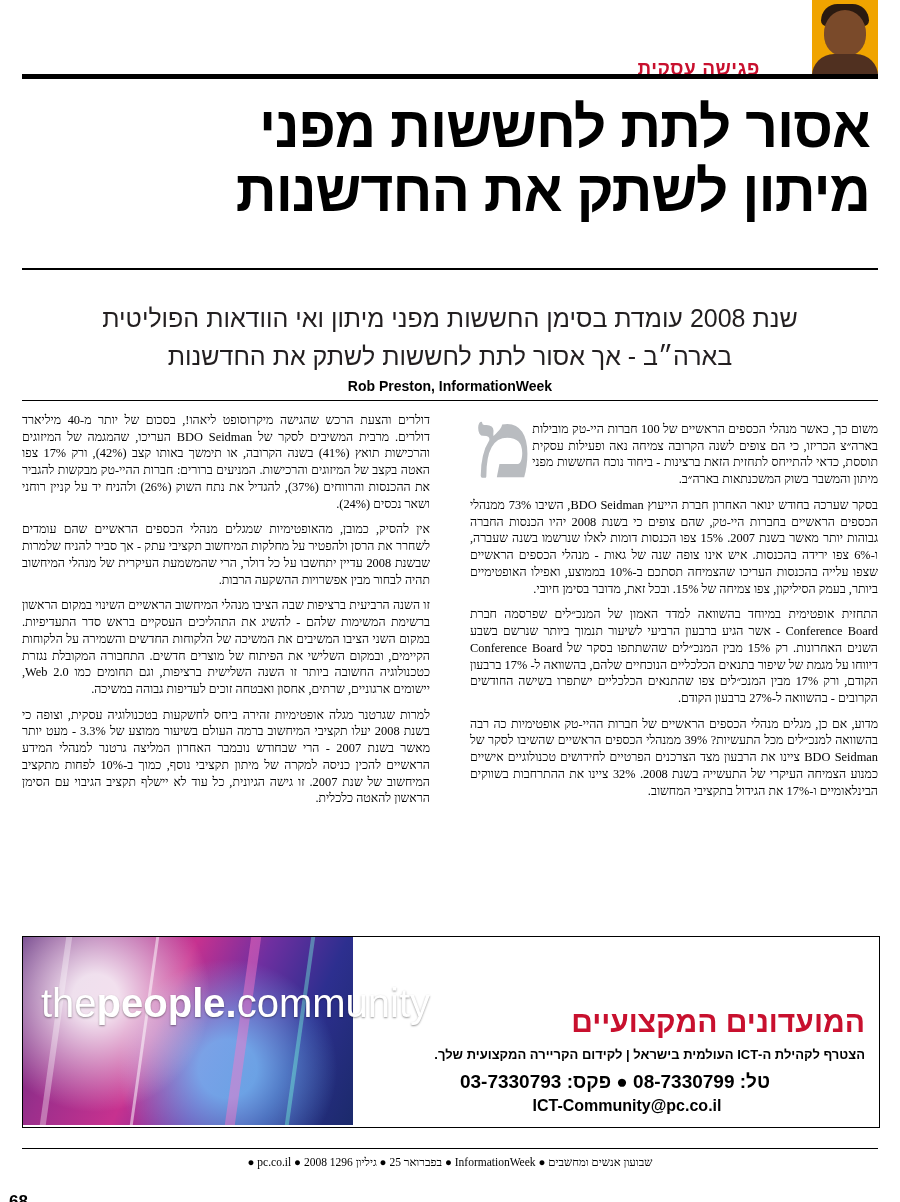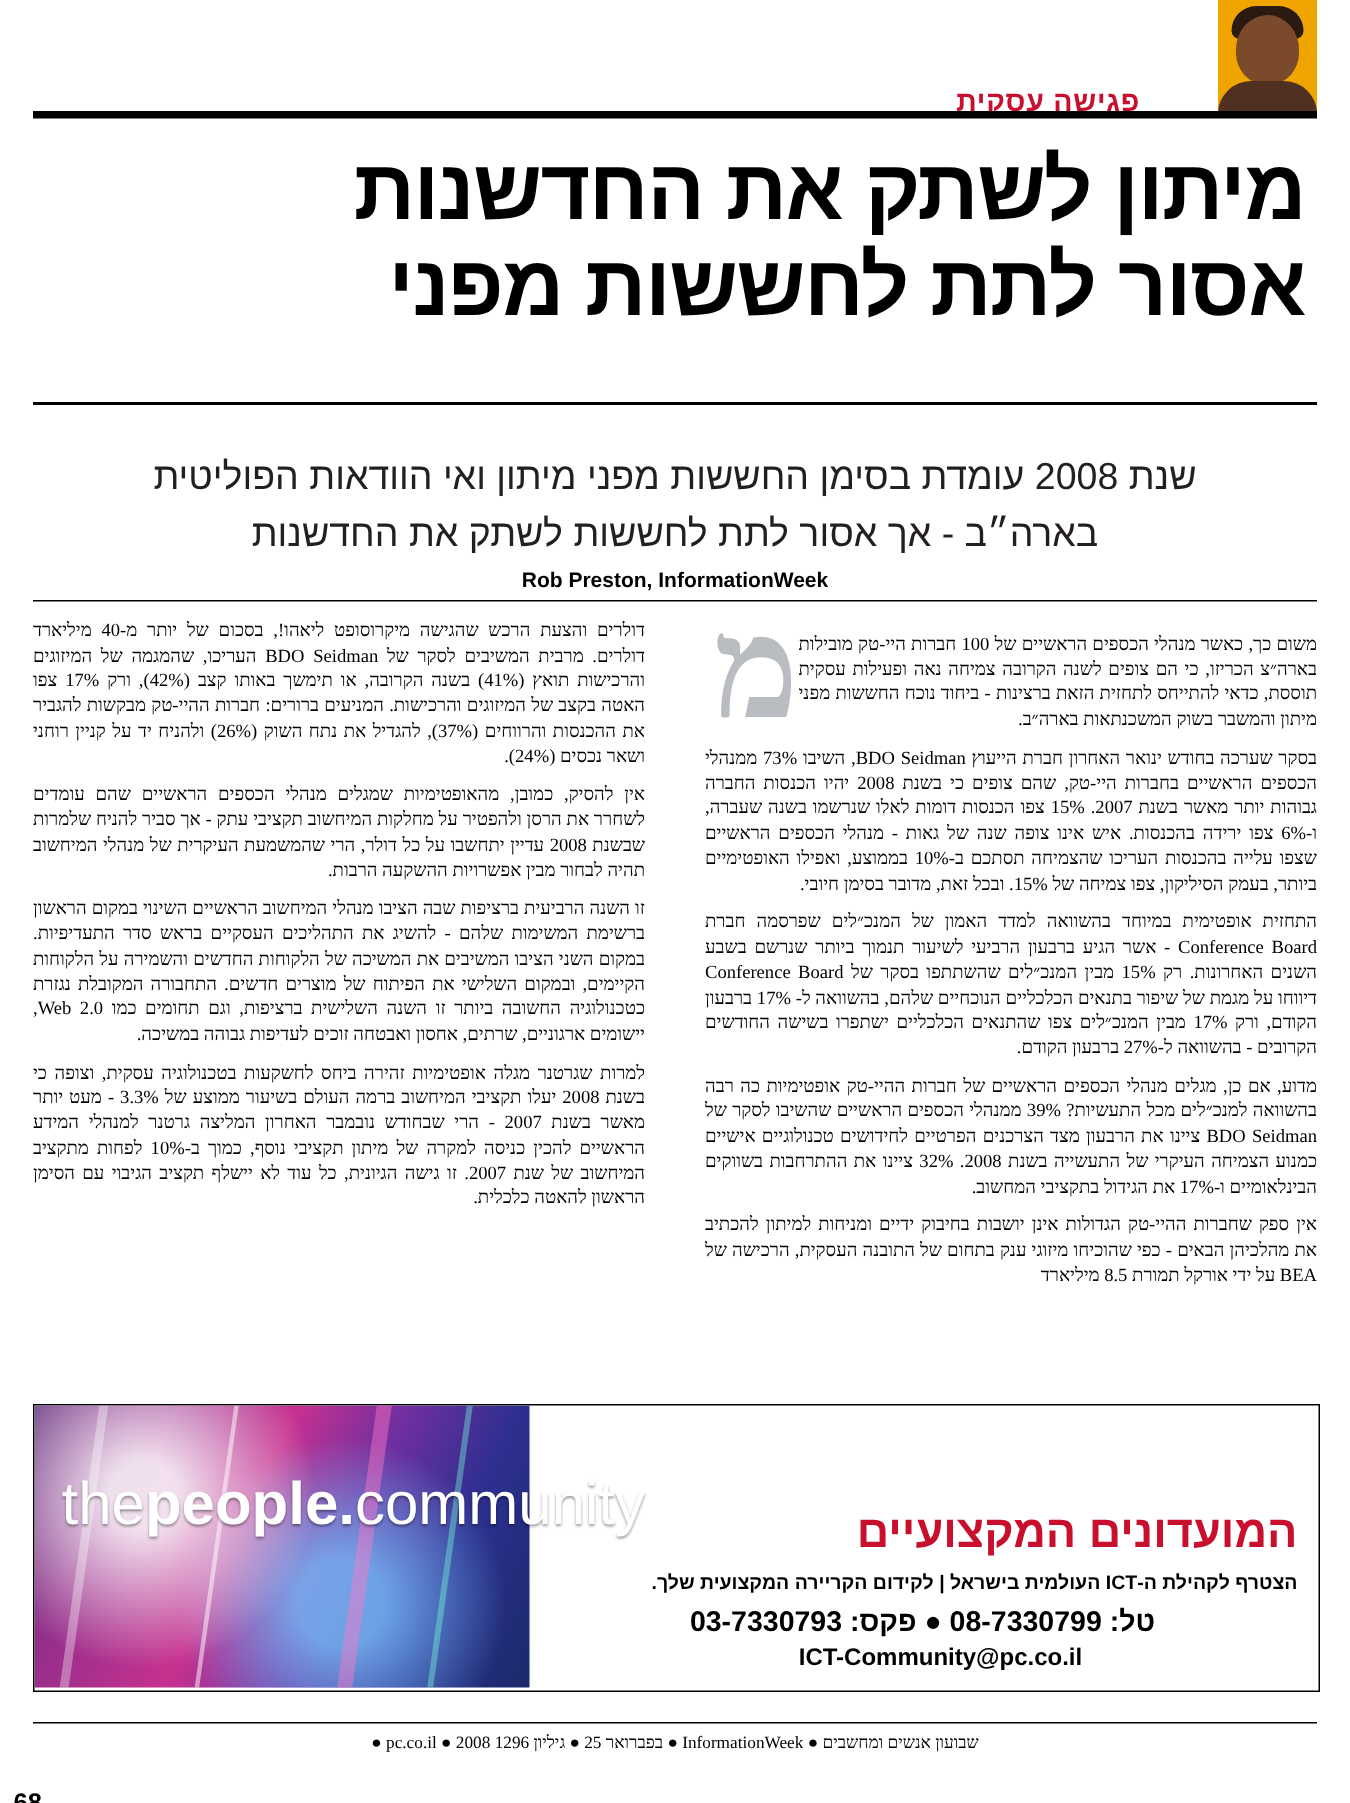--- a/index.html
+++ b/index.html
@@ -148,43 +148,42 @@
     <div class="mast-label">פגישה עסקית</div>
     <div class="mast-photo">
       <div class="hair"></div>
       <div class="face"></div>
       <div class="shoulders"></div>
     </div>
     <div class="mast-rule"></div>
   </div>
 
   <div class="titlewrap">
+    <div class="title">אסור לתת לחששות מפני</div>
     <div class="title">מיתון לשתק את החדשנות</div>
-    <div class="title">אסור לתת לחששות מפני</div>
   </div>
   <div class="title-rule"></div>
 
   <div class="deck">
     <div>שנת 2008 עומדת בסימן החששות מפני מיתון ואי הוודאות הפוליטית</div>
     <div>בארה״ב - אך אסור לתת לחששות לשתק את החדשנות</div>
   </div>
 
   <div class="byline">Rob Preston, InformationWeek</div>
   <div class="byline-rule"></div>
 
   <div class="body">
     <div class="col right">
       <p class="lead">
         <span class="dropcap">מ</span>
       </p>
       <p>משום כך, כאשר מנהלי הכספים הראשיים של 100 חברות היי-טק מובילות בארה״צ הכריזו, כי הם צופים לשנה הקרובה צמיחה נאה ופעילות עסקית תוססת, כדאי להתייחס לתחזית הזאת ברצינות - ביחוד נוכח החששות מפני מיתון והמשבר בשוק המשכנתאות בארה״ב.</p>
       <p>בסקר שערכה בחודש ינואר האחרון חברת הייעוץ BDO Seidman, השיבו 73% ממנהלי הכספים הראשיים בחברות היי-טק, שהם צופים כי בשנת 2008 יהיו הכנסות החברה גבוהות יותר מאשר בשנת 2007. 15% צפו הכנסות דומות לאלו שנרשמו בשנה שעברה, ו-6% צפו ירידה בהכנסות. איש אינו צופה שנה של גאות - מנהלי הכספים הראשיים שצפו עלייה בהכנסות העריכו שהצמיחה תסתכם ב-10% בממוצע, ואפילו האופטימיים ביותר, בעמק הסיליקון, צפו צמיחה של 15%. ובכל זאת, מדובר בסימן חיובי.</p>
       <p>התחזית אופטימית במיוחד בהשוואה למדד האמון של המנכ״לים שפרסמה חברת Conference Board - אשר הגיע ברבעון הרביעי לשיעור תנמוך ביותר שנרשם בשבע השנים האחרונות. רק 15% מבין המנכ״לים שהשתתפו בסקר של Conference Board דיווחו על מגמת של שיפור בתנאים הכלכליים הנוכחיים שלהם, בהשוואה ל- 17% ברבעון הקודם, ורק 17% מבין המנכ״לים צפו שהתנאים הכלכליים ישתפרו בשישה החודשים הקרובים - בהשוואה ל-27% ברבעון הקודם.</p>
       <p>מדוע, אם כן, מגלים מנהלי הכספים הראשיים של חברות ההיי-טק אופטימיות כה רבה בהשוואה למנכ״לים מכל התעשיות? 39% ממנהלי הכספים הראשיים שהשיבו לסקר של BDO Seidman ציינו את הרבעון מצד הצרכנים הפרטיים לחידושים טכנולוגיים אישיים כמנוע הצמיחה העיקרי של התעשייה בשנת 2008. 32% ציינו את ההתרחבות בשווקים הבינלאומיים ו-17% את הגידול בתקציבי המחשוב.</p>
-      <p>אין ספק שחברות ההיי-טק הגדולות אינן יושבות בחיבוק ידיים ומניחות למיתון להכתיב את מהלכיהן הבאים - כפי שהוכיחו מיזוגי ענק בתחום של התובנה העסקית, הרכישה של BEA על ידי אורקל תמורת 8.5 מיליארד</p>
     </div>
     <div class="col left">
       <p>דולרים והצעת הרכש שהגישה מיקרוסופט ליאהו!, בסכום של יותר מ-40 מיליארד דולרים. מרבית המשיבים לסקר של BDO Seidman העריכו, שהמגמה של המיזוגים והרכישות תואץ (41%) בשנה הקרובה, או תימשך באותו קצב (42%), ורק 17% צפו האטה בקצב של המיזוגים והרכישות. המניעים ברורים: חברות ההיי-טק מבקשות להגביר את ההכנסות והרווחים (37%), להגדיל את נתח השוק (26%) ולהניח יד על קניין רוחני ושאר נכסים (24%).</p>
       <p>אין להסיק, כמובן, מהאופטימיות שמגלים מנהלי הכספים הראשיים שהם עומדים לשחרר את הרסן ולהפטיר על מחלקות המיחשוב תקציבי עתק - אך סביר להניח שלמרות שבשנת 2008 עדיין יתחשבו על כל דולר, הרי שהמשמעת העיקרית של מנהלי המיחשוב תהיה לבחור מבין אפשרויות ההשקעה הרבות.</p>
       <p>זו השנה הרביעית ברציפות שבה הציבו מנהלי המיחשוב הראשיים השינוי במקום הראשון ברשימת המשימות שלהם - להשיג את התהליכים העסקיים בראש סדר התעדיפיות. במקום השני הציבו המשיבים את המשיכה של הלקוחות החדשים והשמירה על הלקוחות הקיימים, ובמקום השלישי את הפיתוח של מוצרים חדשים. התחבורה המקובלת נגזרת כטכנולוגיה החשובה ביותר זו השנה השלישית ברציפות, וגם תחומים כמו Web 2.0, יישומים ארגוניים, שרתים, אחסון ואבטחה זוכים לעדיפות גבוהה במשיכה.</p>
       <p>למרות שגרטנר מגלה אופטימיות זהירה ביחס לחשקעות בטכנולוגיה עסקית, וצופה כי בשנת 2008 יעלו תקציבי המיחשוב ברמה העולם בשיעור ממוצע של 3.3% - מעט יותר מאשר בשנת 2007 - הרי שבחודש נובמבר האחרון המליצה גרטנר למנהלי המידע הראשיים להכין כניסה למקרה של מיתון תקציבי נוסף, כמוך ב-10% לפחות מתקציב המיחשוב של שנת 2007. זו גישה הגיונית, כל עוד לא יישלף תקציב הגיבוי עם הסימן הראשון להאטה כלכלית.</p>
     </div>
   </div>
 
   <div class="ad">

